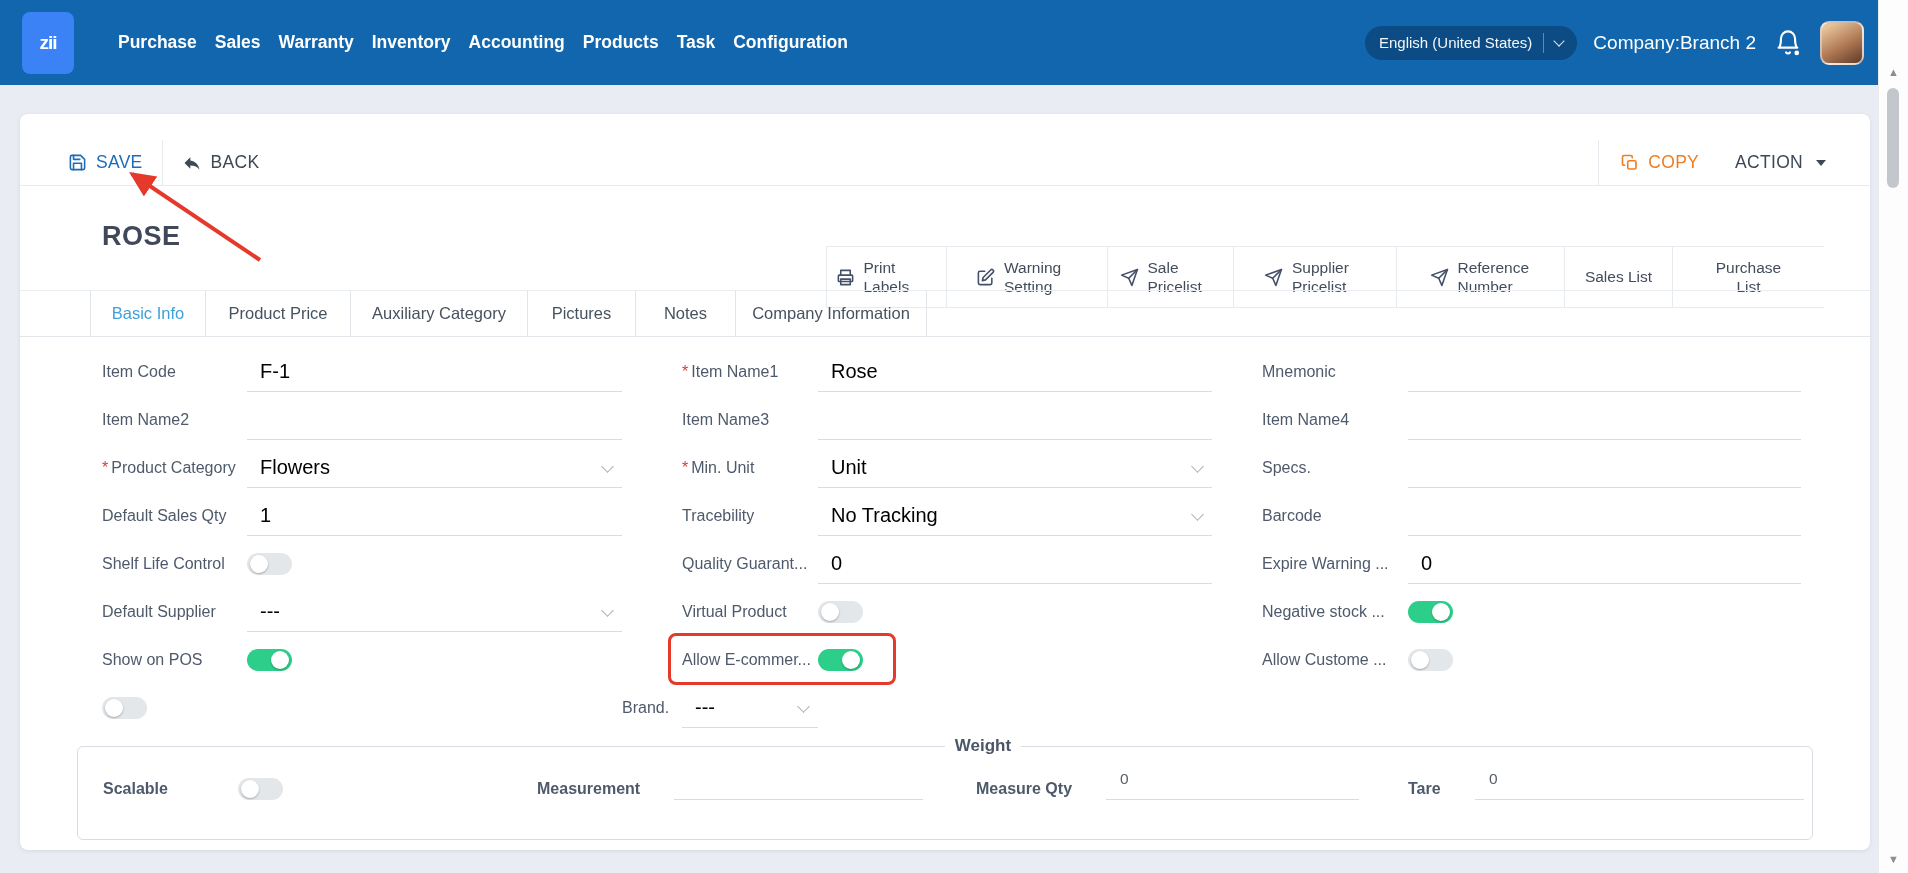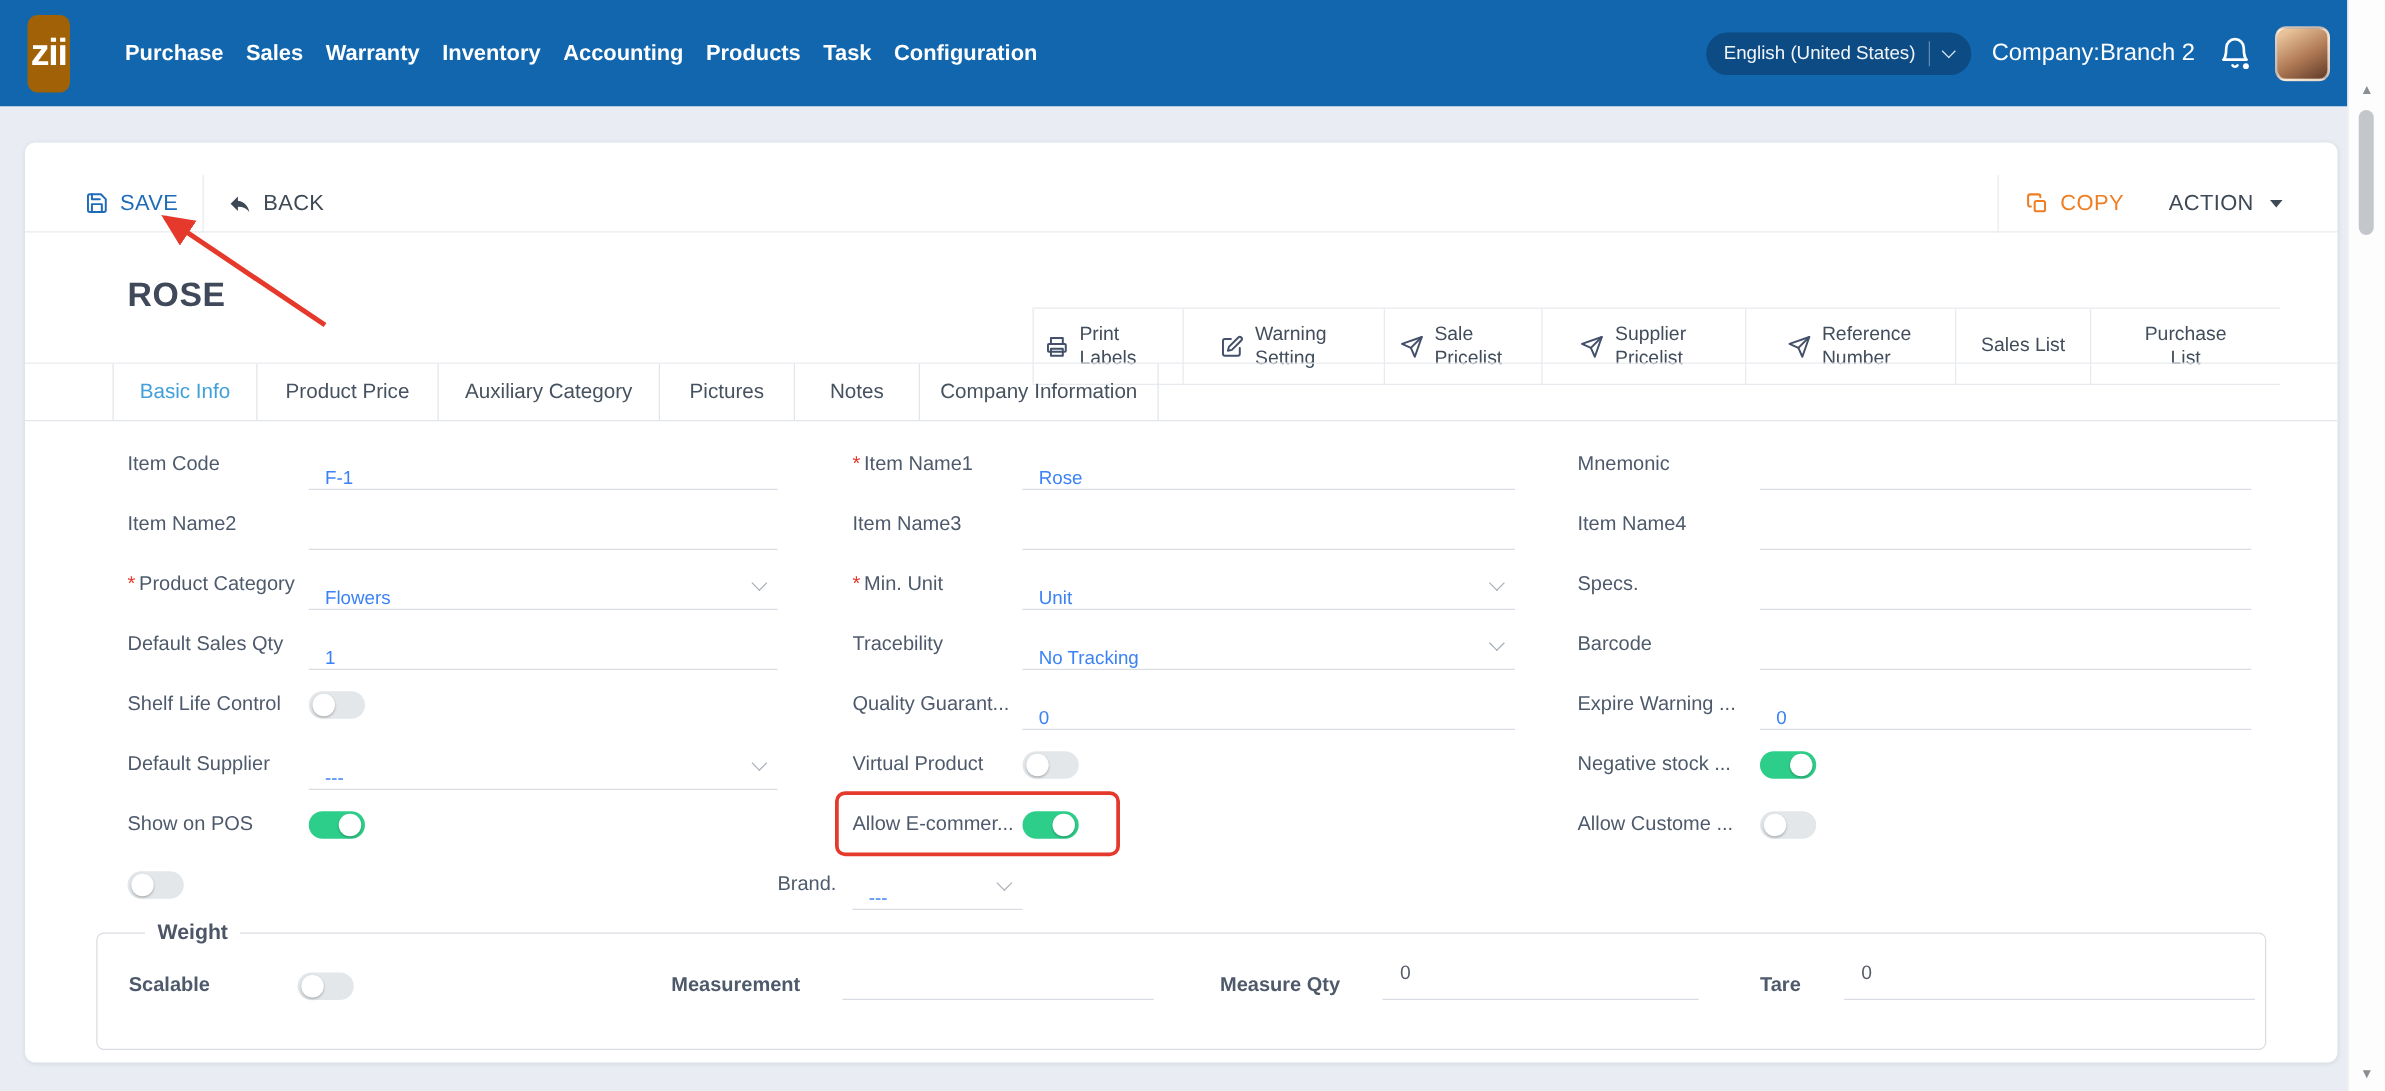--- a/index.html
+++ b/index.html
@@ -11,22 +11,22 @@
     overflow: hidden;
   }
 
   
   .topnav {
     position: absolute; left: 0; top: 0; width: 1878px; height: 85px;
     background: #1166ad; display: flex; align-items: center;
     padding: 0 14px 0 22px;
   }
   .logo {
-    width: 34px; height: 62px; background: #a16207; border-radius: 8px;
-    color: #fff; font-weight: 700; font-size: 30px; letter-spacing: -1px;
+    width: 52px; height: 62px; background: #3b82f6; border-radius: 8px;
+    color: #fff; font-weight: 700; font-size: 19px; letter-spacing: -1px;
     display: flex; align-items: center; justify-content: center; cursor: pointer;
   }
   .nav-items { display: flex; gap: 18px; margin-left: 44px; }
   .nav-item { color: #fff; font-size: 17.5px; font-weight: 600; cursor: pointer; white-space: nowrap; text-decoration: none; }
   .nav-right { margin-left: auto; display: flex; align-items: center; gap: 16px; }
   .lang-pill {
     height: 34px; background: rgba(9,52,96,.55); border-radius: 17px;
     display: flex; align-items: center; gap: 11px; padding: 0 14px; cursor: pointer;
   }
   .lang-pill .lbl { color: #f2f6fa; font-size: 15px; white-space: nowrap; }
@@ -97,35 +97,35 @@
   .form-grid {
     position: absolute; left: 82px; top: 234px; display: grid;
     grid-template-columns: 145px 375px 60px 136px 394px 50px 146px 393px;
     grid-auto-rows: 48px;
   }
   .f-label { display: flex; align-items: center; font-size: 16px; font-weight: 400; color: #4e5a6b; white-space: nowrap; overflow: hidden; }
   .f-label.required::before { content: "*"; color: #e5392c; margin-right: 3px; }
   .f-control { display: flex; align-items: center; }
   .f-line {
     position: relative; width: 100%; height: 40px; border-bottom: 1px solid #d9dde3;
-    display: flex; align-items: flex-end; padding-left: 13px; font-size: 15px; color: #3b82f6; cursor: text;
+    display: flex; align-items: center; padding-left: 13px; font-size: 20px; color: #000000; cursor: text;
   }
   .f-line.select { cursor: pointer; }
   .sel-chev { position: absolute; right: 10px; top: 14px; width: 9px; height: 9px; border-right: 1.8px solid #a7afb9; border-bottom: 1.8px solid #a7afb9; transform: rotate(45deg); }
 
   .toggle { width: 45px; height: 22px; border-radius: 11px; background: #e3e7ea; position: relative; display: inline-block; cursor: pointer; flex: 0 0 auto; }
   .toggle::after {
     content: ""; position: absolute; top: 2px; left: 3px; width: 18px; height: 18px;
     border-radius: 50%; background: #fff; box-shadow: 0 1px 2px rgba(0,0,0,.28);
   }
   .toggle.on { background: #2dce89; }
   .toggle.on::after { left: 24px; }
 
   
-  .weight { position: absolute; left: 57px; top: 622px; width: 1736px; height: 104px; border: 1px solid #d9dde3; border-radius: 6px; }
+  .weight { position: absolute; left: 57px; top: 622px; width: 1736px; height: 104px; border: 1px solid #d9dde3; border-radius: 6px; text-align: center; }
   .weight legend { margin-left: 38px; padding: 0 10px; font-size: 17px; font-weight: 600; color: #4c5667; }
   .w-row { position: relative; height: 66px; }
   .w-label { position: absolute; top: 50%; transform: translateY(-50%); font-size: 16px; font-weight: 600; color: #4e5a6b; white-space: nowrap; }
   .w-line { position: absolute; top: 2px; height: 42px; border-bottom: 1px solid #d9dde3; display: flex; align-items: center; padding-left: 14px; font-size: 15.5px; color: #585f68; cursor: text; }
   .w-row .toggle { position: absolute; top: 50%; transform: translateY(-50%); }
 
   
   .scroll-strip { position: absolute; right: 0; top: 0; width: 30px; height: 873px; background: #fdfdfd; border-left: 1px solid #ebebeb; }
   .sb-arrow { position: absolute; left: 0; width: 100%; text-align: center; color: #888e94; font-size: 11px; cursor: pointer; }
   .sb-up { top: 66px; }

